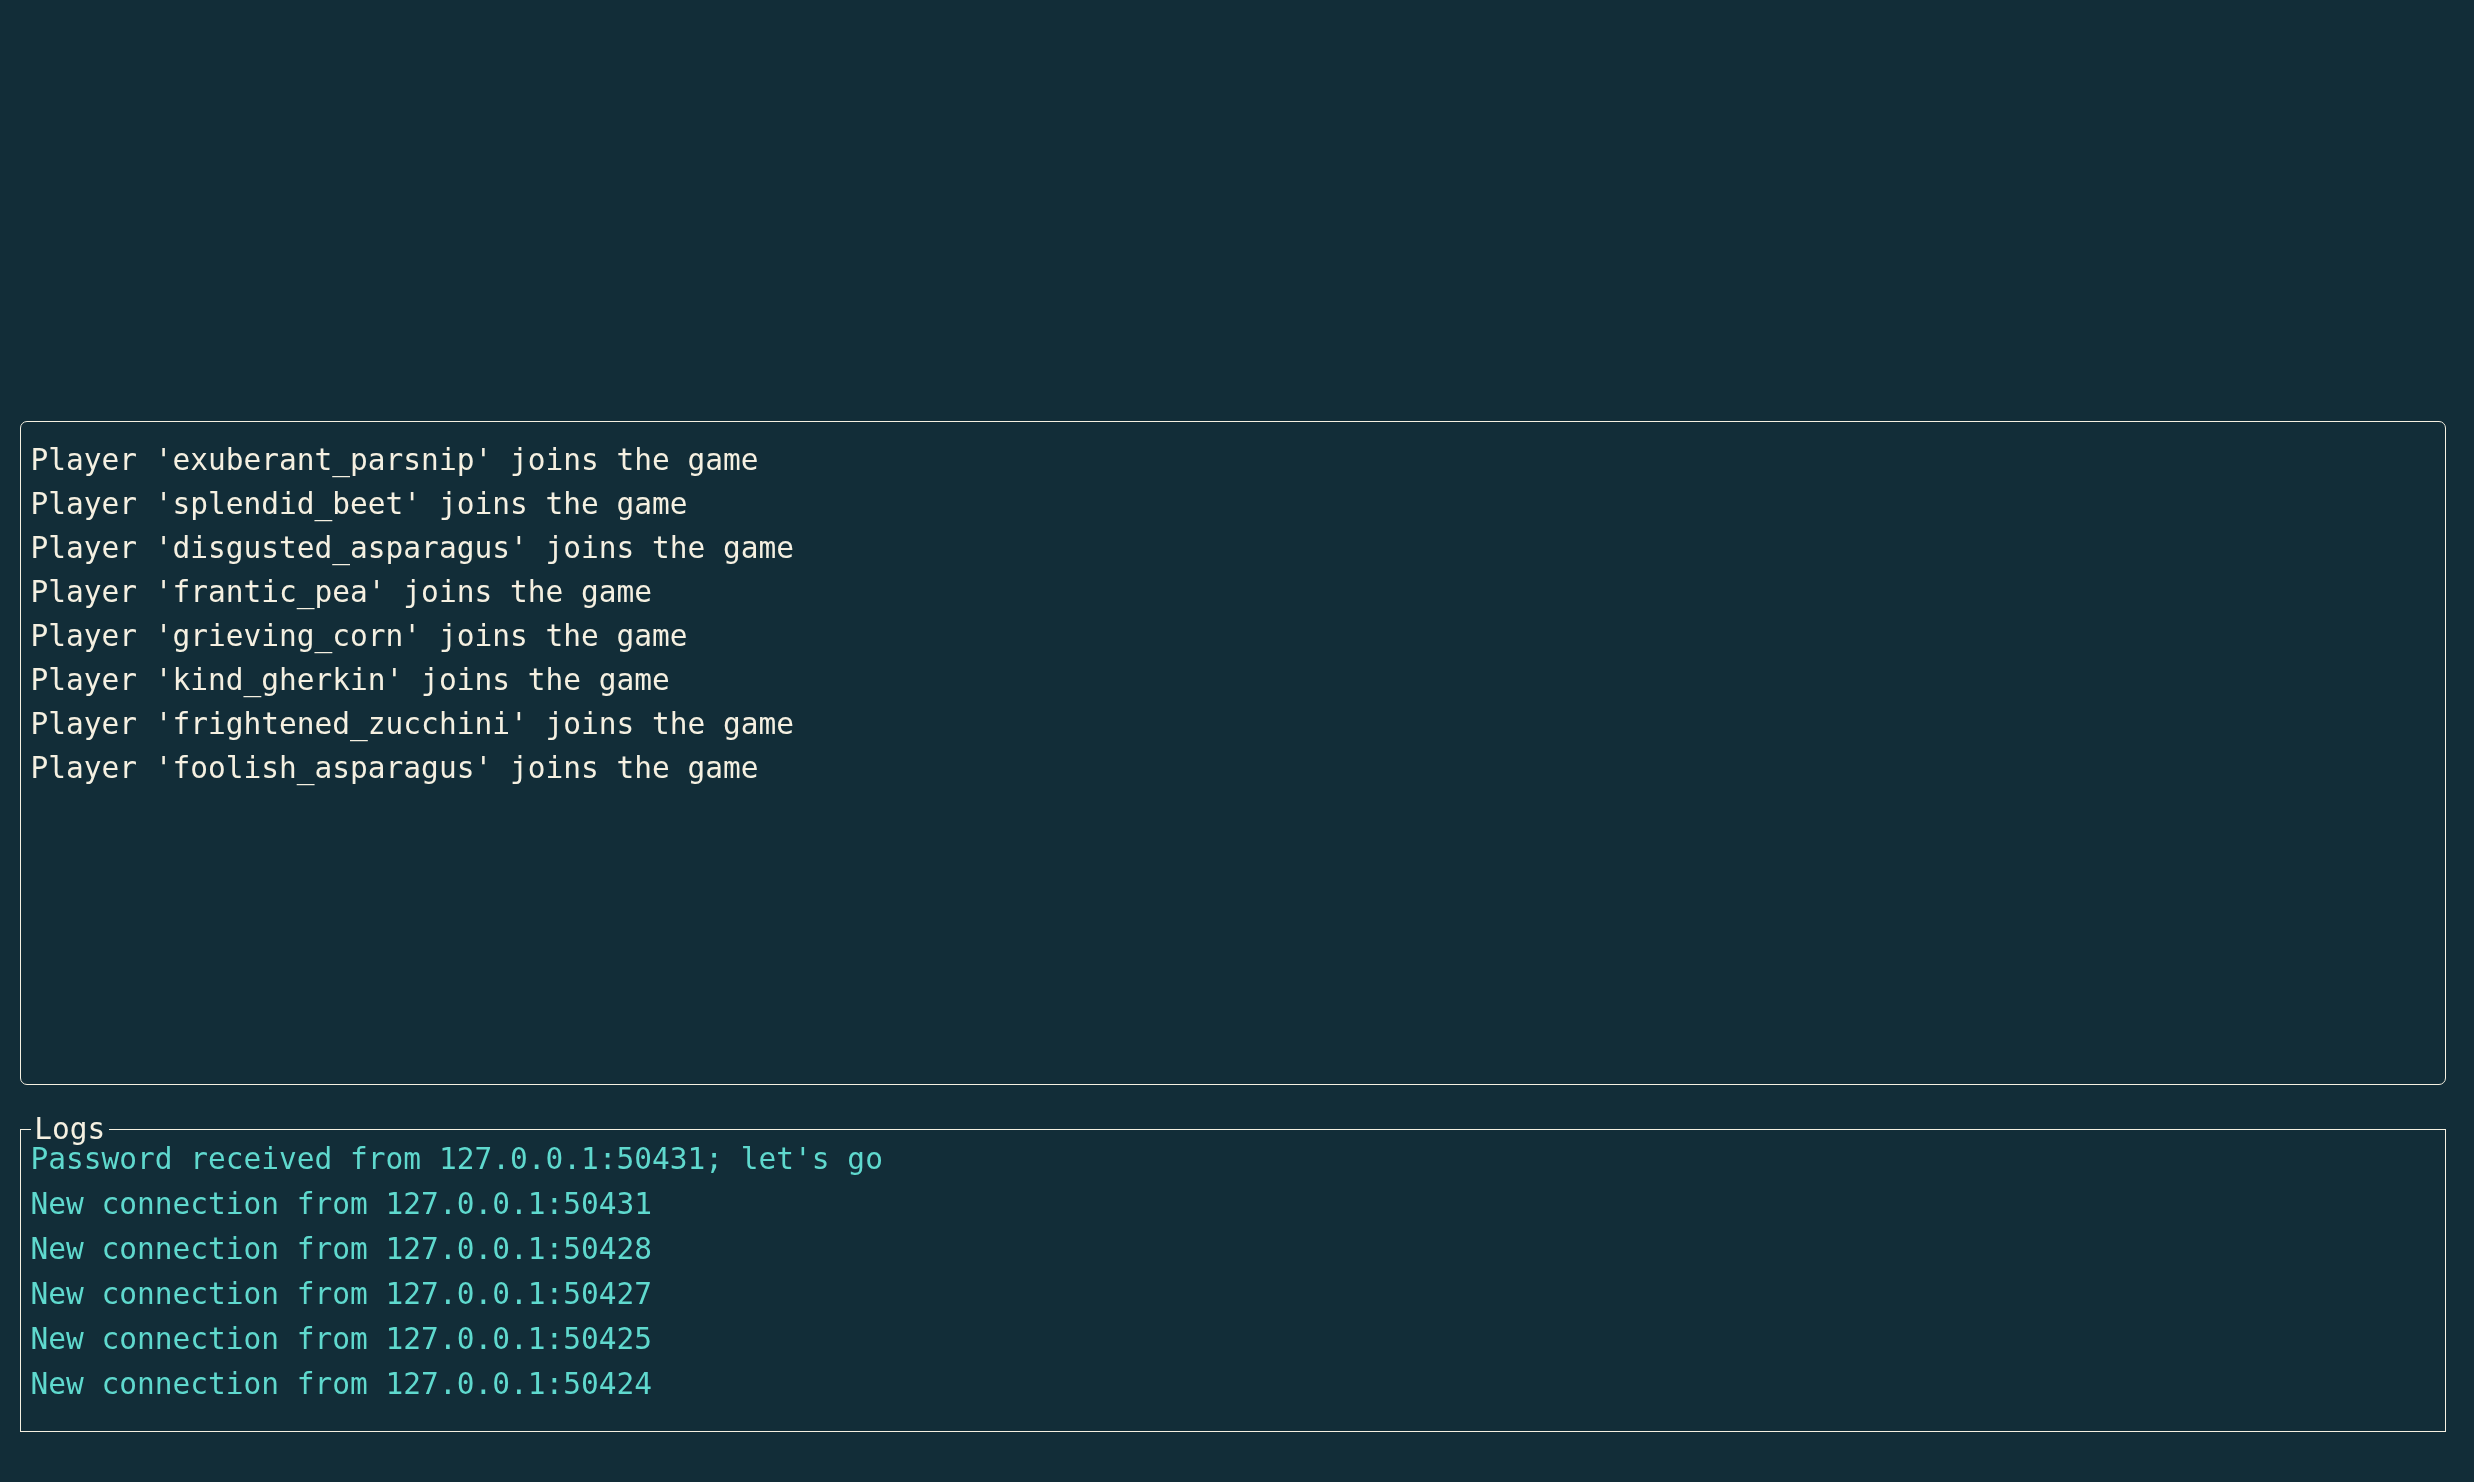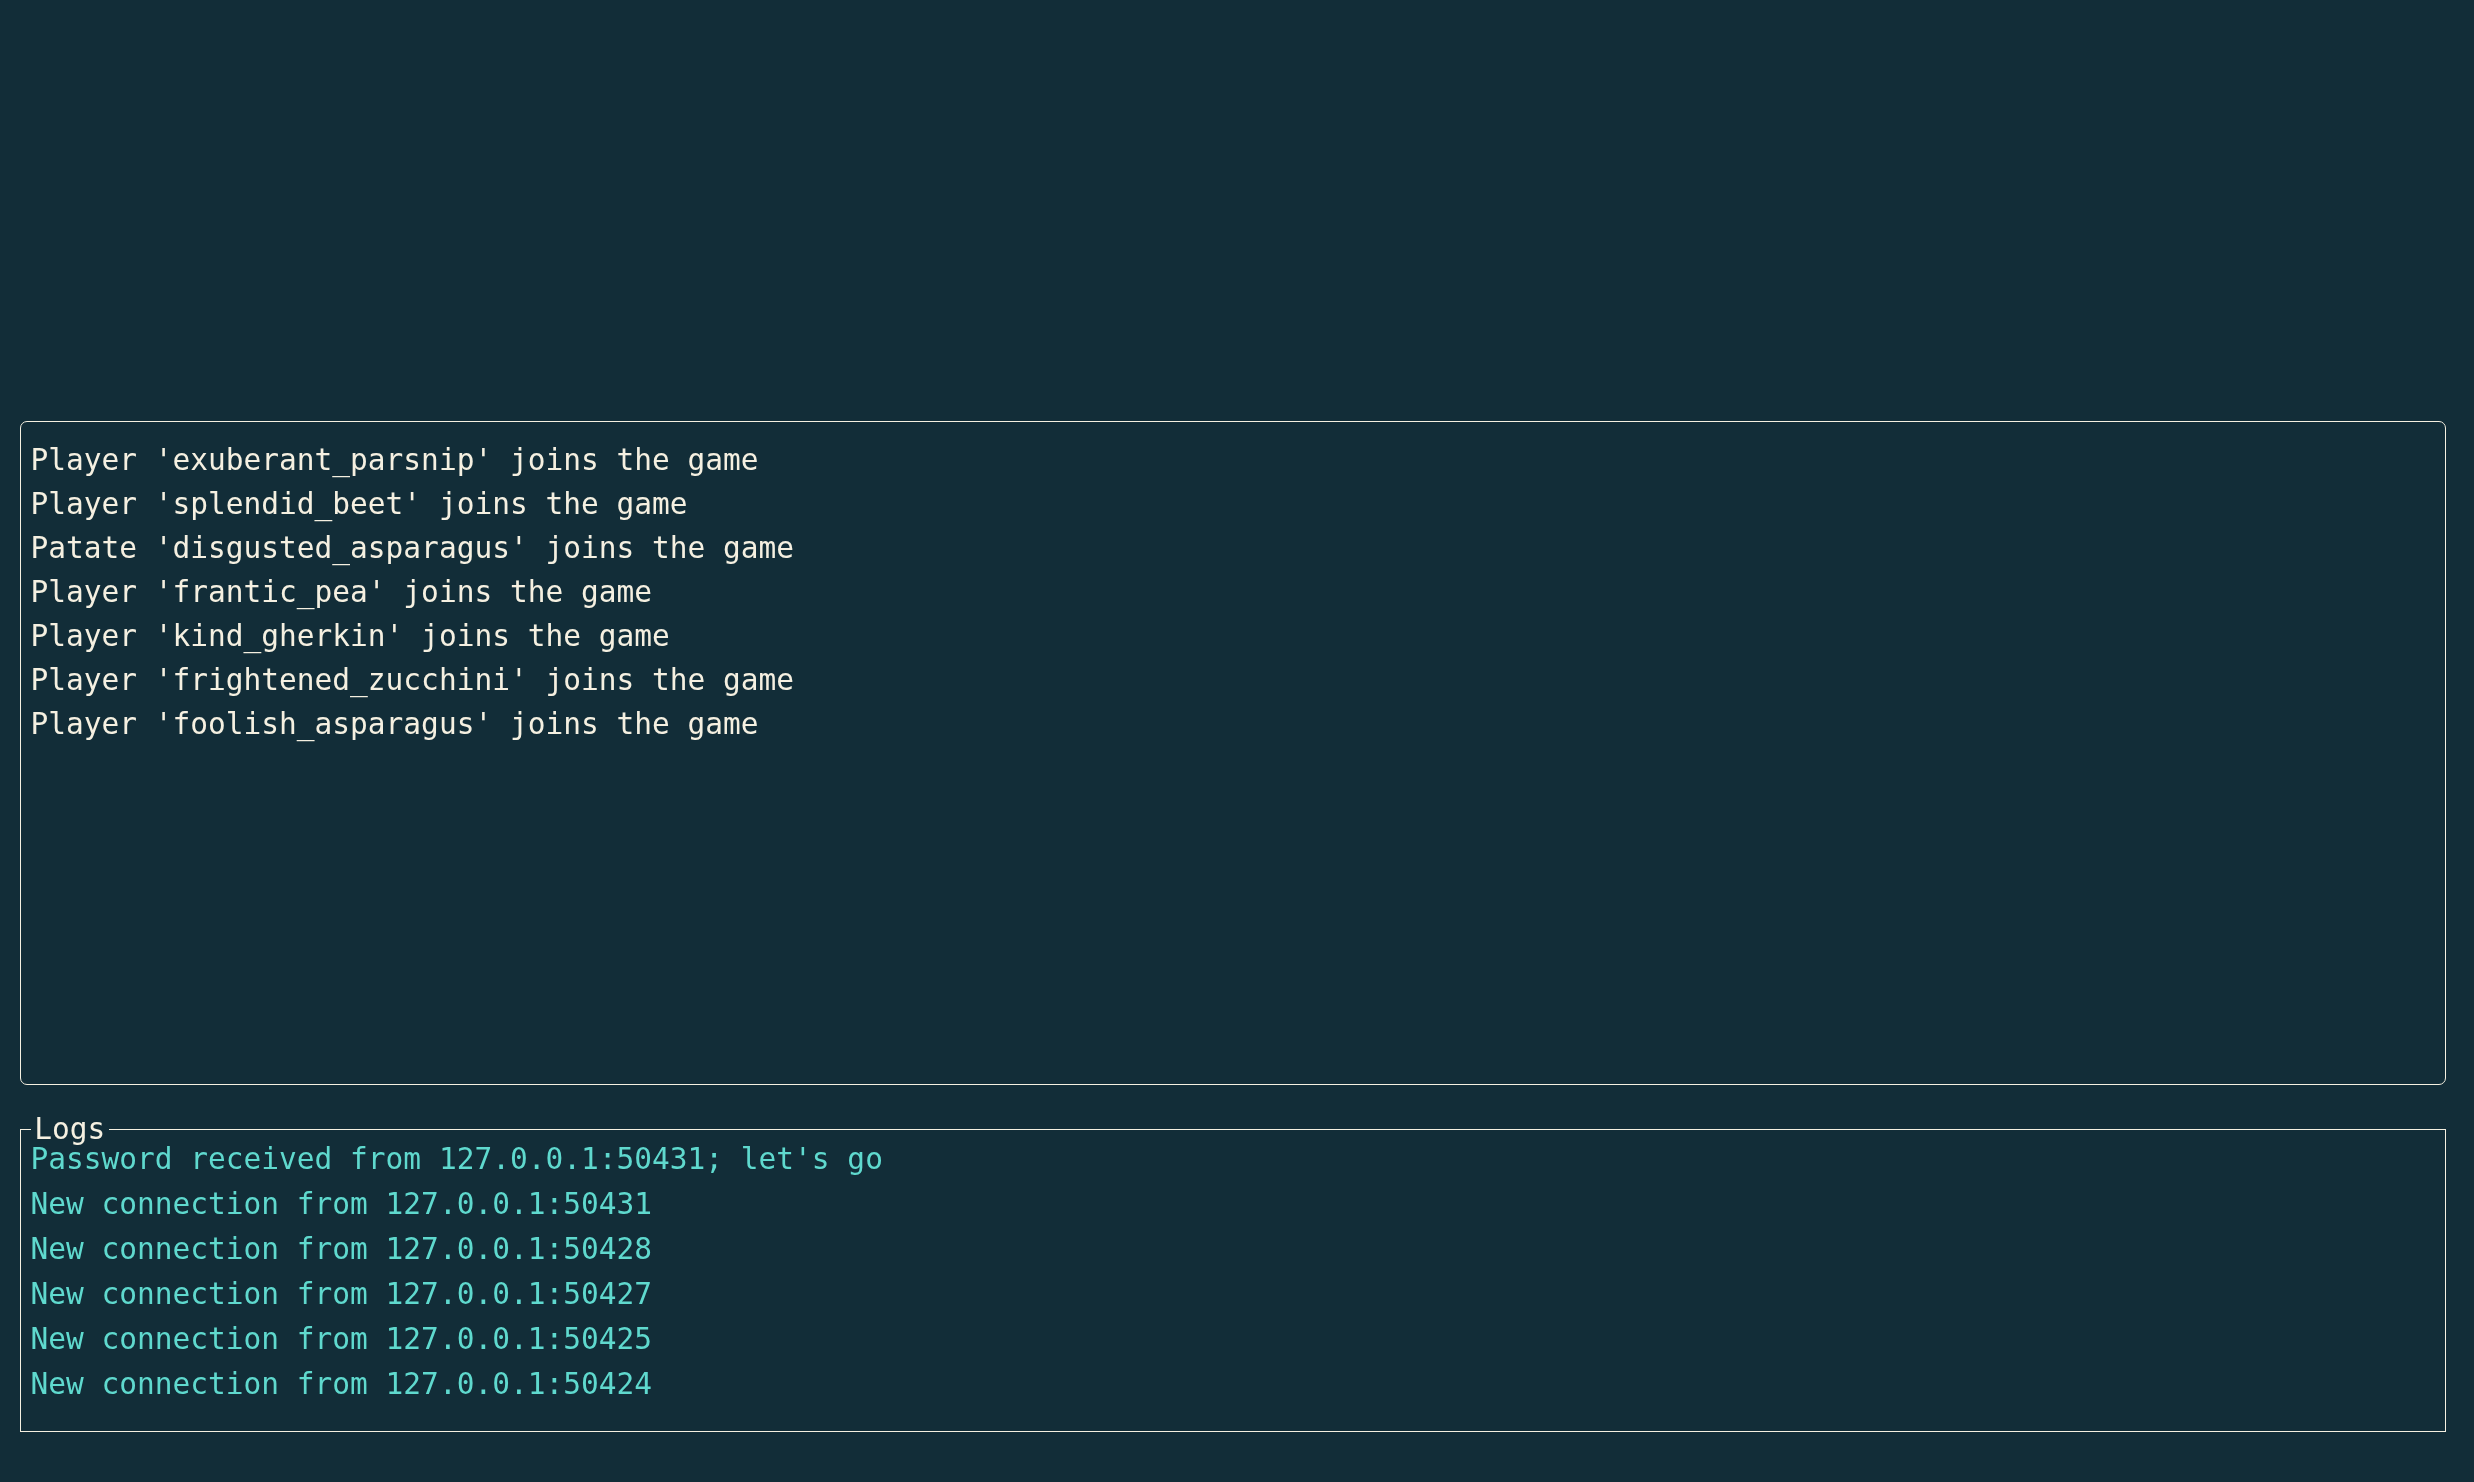--- a/index.html
+++ b/index.html
@@ -103,22 +103,23 @@
 </style>
 </head>
 <body>
 
 <div class="app">
 
 
   <div class="panel" id="main-panel">
     <div class="event-line">Player 'exuberant_parsnip' joins the game</div>
     <div class="event-line">Player 'splendid_beet' joins the game</div>
-    <div class="event-line">Patate 'disgusted_asparagus' joins the game</div>
+    <div class="event-line">Player 'disgusted_asparagus' joins the game</div>
     <div class="event-line">Player 'frantic_pea' joins the game</div>
+    <div class="event-line">Player 'grieving_corn' joins the game</div>
     <div class="event-line">Player 'kind_gherkin' joins the game</div>
     <div class="event-line">Player 'frightened_zucchini' joins the game</div>
     <div class="event-line">Player 'foolish_asparagus' joins the game</div>
   </div>
 
   <div id="logs-legend">Logs</div>
   <div class="panel" id="logs-panel">
     <div class="log-line">Password received from 127.0.0.1:50431; let's go</div>
     <div class="log-line">New connection from 127.0.0.1:50431</div>
     <div class="log-line">New connection from 127.0.0.1:50428</div>

